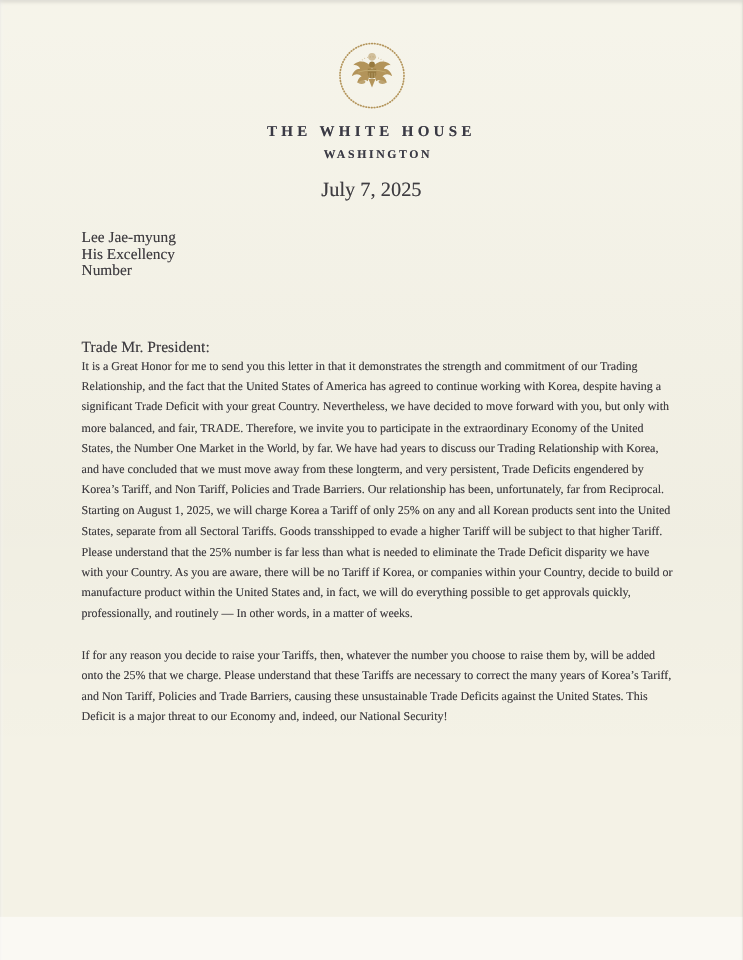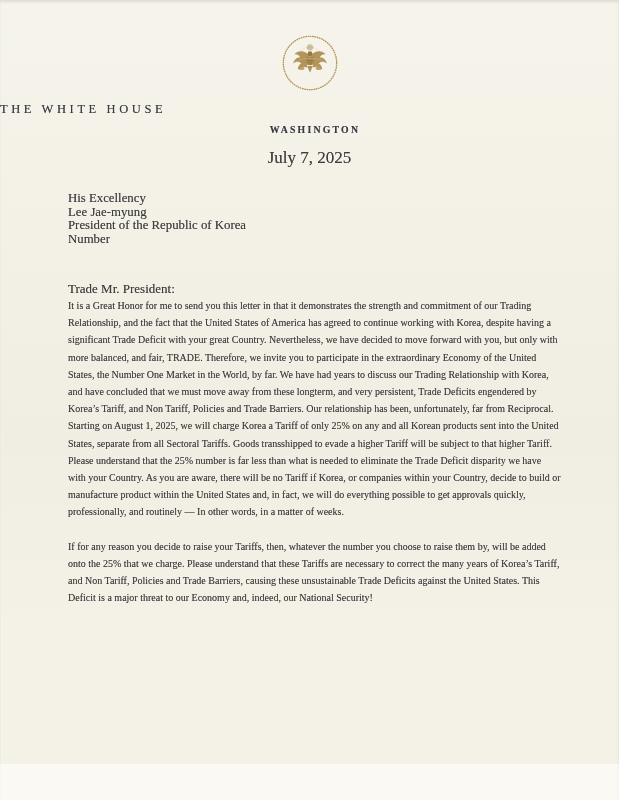--- a/index.html
+++ b/index.html
@@ -33,23 +33,23 @@
     top: 34px;
     left: 50%;
     transform: translateX(-50%);
     width: 58px;
     height: 58px;
   }
   .org {
     position: absolute;
     top: 102px;
     left: 0; right: 0;
-    text-align: left;
+    text-align: center;
     font-size: 12.5px;
-    font-weight: normal;
+    font-weight: bold;
     letter-spacing: 3.6px;
     color: #3a3a45;
   }
   .city {
     position: absolute;
     top: 124px;
     left: 11px; right: 0;
     text-align: center;
     font-size: 9.8px;
     font-weight: bold;
@@ -122,23 +122,22 @@
 
       <path d="M30,45 Q50,39 70,45" stroke="#cdb87f" stroke-width="1.2" fill="none" opacity="0.7"></path>
     </svg>
   </div>
 
   <div class="org">THE WHITE HOUSE</div>
   <div class="city">WASHINGTON</div>
   <div class="date">July 7, 2025</div>
 
   <div class="recipient">
+    <div>Lee Jae-myung</div>
     <div>His Excellency</div>
-    <div>Lee Jae-myung</div>
-    <div>President of the Republic of Korea</div>
     <div>Number</div>
   </div>
 
   <div class="salutation">Trade Mr. President:</div>
 
   <div class="body-text">
     <p>It is a Great Honor for me to send you this letter in that it demonstrates the strength and commitment of our Trading Relationship, and the fact that the United States of America has agreed to continue working with Korea, despite having a significant Trade Deficit with your great Country. Nevertheless, we have decided to move forward with you, but only with more balanced, and fair, TRADE. Therefore, we invite you to participate in the extraordinary Economy of the United States, the Number One Market in the World, by far. We have had years to discuss our Trading Relationship with Korea, and have concluded that we must move away from these longterm, and very persistent, Trade Deficits engendered by Korea’s Tariff, and Non Tariff, Policies and Trade Barriers. Our relationship has been, unfortunately, far from Reciprocal. Starting on August 1, 2025, we will charge Korea a Tariff of only 25% on any and all Korean products sent into the United States, separate from all Sectoral Tariffs. Goods transshipped to evade a higher Tariff will be subject to that higher Tariff. Please understand that the 25% number is far less than what is needed to eliminate the Trade Deficit disparity we have with your Country. As you are aware, there will be no Tariff if Korea, or companies within your Country, decide to build or manufacture product within the United States and, in fact, we will do everything possible to get approvals quickly, professionally, and routinely — In other words, in a matter of weeks.</p>
     <p>If for any reason you decide to raise your Tariffs, then, whatever the number you choose to raise them by, will be added onto the 25% that we charge. Please understand that these Tariffs are necessary to correct the many years of Korea’s Tariff, and Non Tariff, Policies and Trade Barriers, causing these unsustainable Trade Deficits against the United States. This Deficit is a major threat to our Economy and, indeed, our National Security!</p>
   </div>
 

